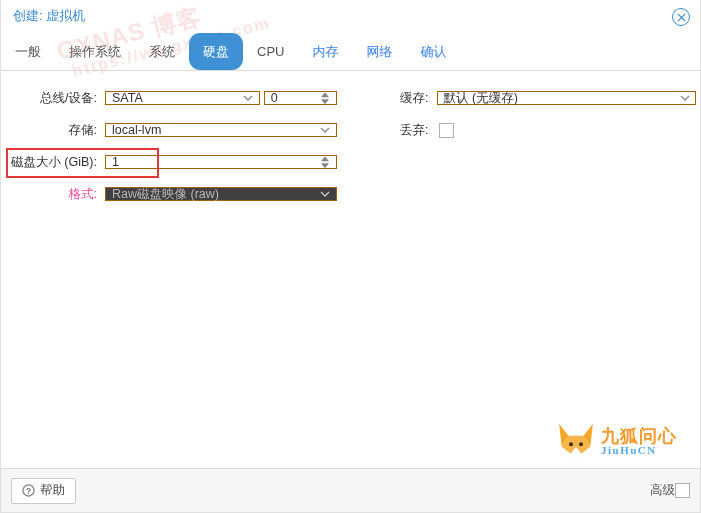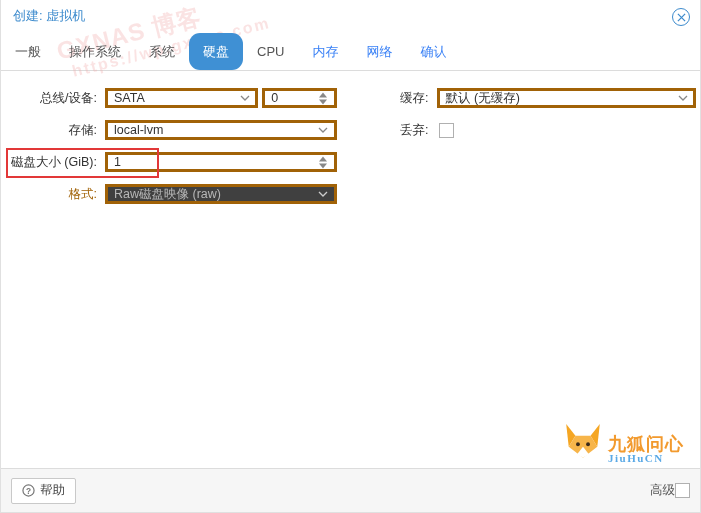--- a/index.html
+++ b/index.html
@@ -64,29 +64,29 @@
     min-height: 26px;
   }
   .lbl {
     width: 100px;
     text-align: right;
     padding-right: 8px;
     font-size: 12.5px;
     color: #333;
     white-space: nowrap;
   }
-  .lbl.disabled { color: #a16207; }
+  .lbl.disabled { color: #ec4899; }
   .ctrl {
     flex: 1;
     display: flex;
     gap: 4px;
   }
   .select, .input, .spin {
-    height: 20px;
-    border: 3px solid #a16207;
+    height: 14px;
+    border: 1px solid #a16207;
     background: #fff;
     font-size: 12.5px;
     padding: 0 6px;
     display: flex;
     align-items: center;
     position: relative;
   }
   .select {
     cursor: pointer;
   }
@@ -180,24 +180,24 @@
     white-space: nowrap;
   }
   .watermark .line2 {
     font-size: 16px;
     letter-spacing: 2px;
     margin-top: -2px;
     margin-left: 10px;
   }
   .brand {
     position: absolute;
-    right: 16px;
+    right: 23px;
     bottom: 48px;
     display: flex;
-    align-items: flex-end;
+    align-items: center;
     gap: 4px;
     pointer-events: none;
   }
   .brand .txt {
     display: flex;
     flex-direction: column;
     line-height: 1;
   }
   .brand .zh {
     color: #f29a2e;

